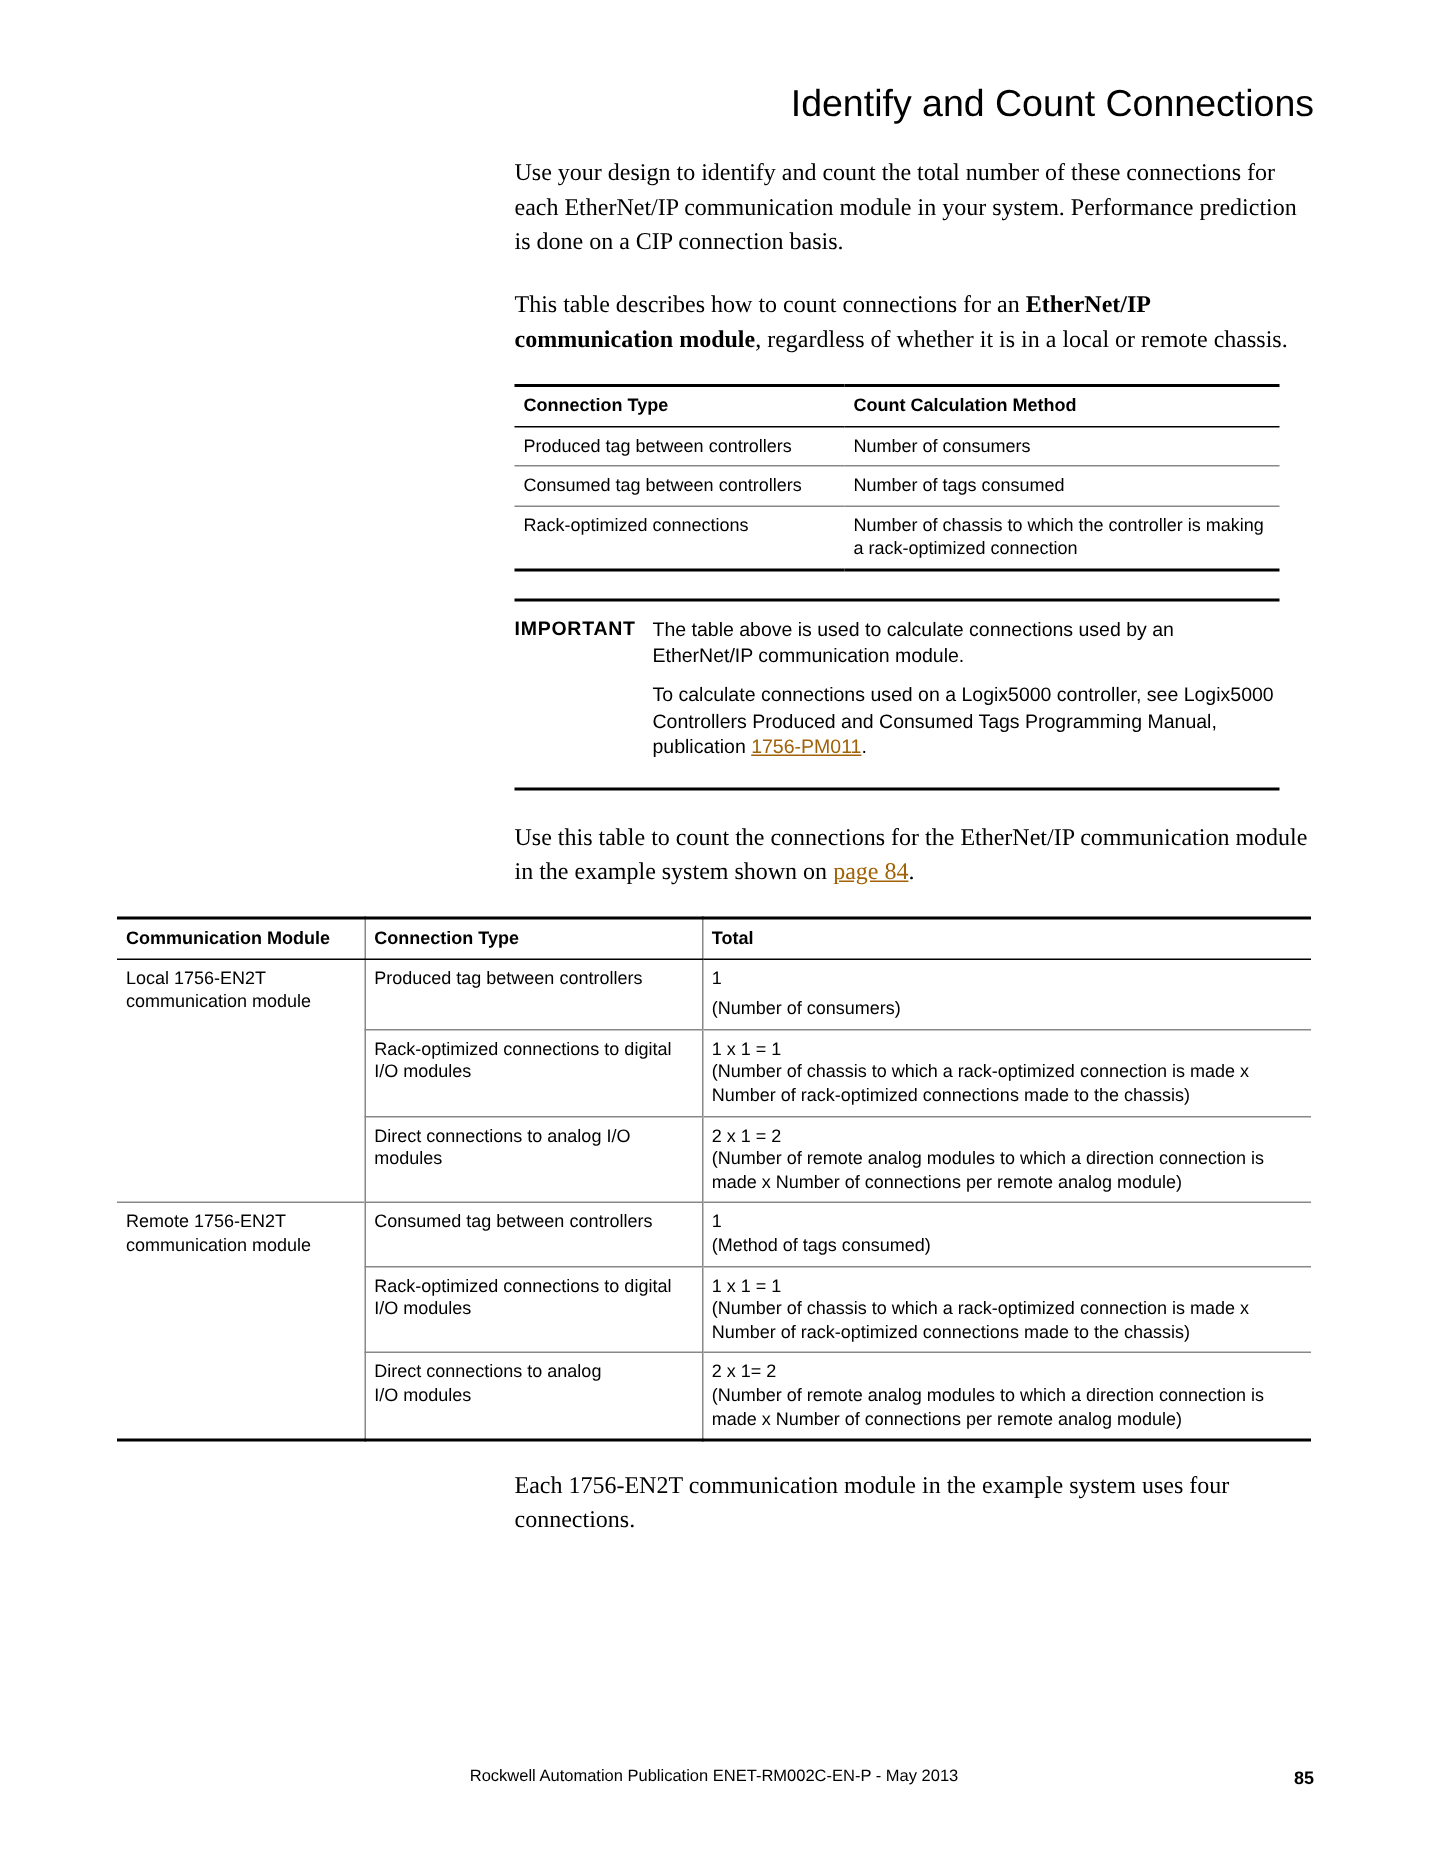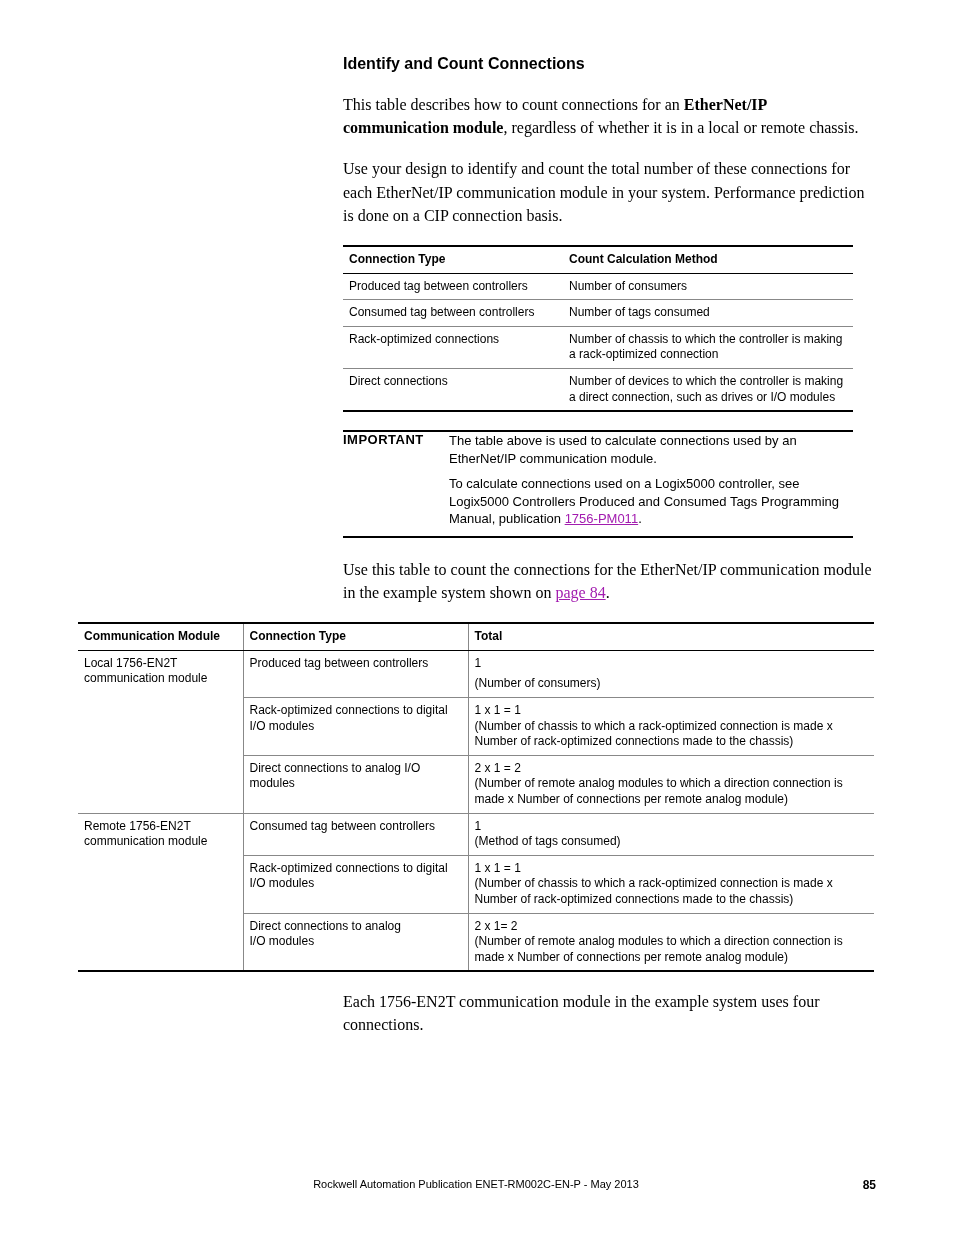--- a/index.html
+++ b/index.html
@@ -24,31 +24,32 @@
     padding-bottom: 6px;
     border-bottom: 2px solid #000;
     margin-bottom: 36px;
   }
   .header .chapter-num { font-weight: 700; }
   .content {
     margin-left: 265px;
   }
   .h2 {
     font-family: "Myriad Pro", "Segoe UI", Arial, sans-serif;
-    font-weight: 700;
-    font-size: 16px;
+    font-weight: 400;
+    font-size: 25px;
     margin: 0 0 20px 0;
+    text-align: right;
   }
   .body-text {
     font-size: 16px;
     line-height: 1.45;
     margin: 0 0 18px 0;
   }
   .body-text .bold { font-weight: 700; }
-  a.link { color: #a21caf; }
+  a.link { color: #a16207; }
   table {
     border-collapse: collapse;
     font-family: "Myriad Pro", "Segoe UI", Arial, sans-serif;
     font-size: 12px;
     line-height: 1.3;
   }
   th {
     text-align: left;
     font-weight: 700;
     padding: 5px 6px;
@@ -64,26 +65,26 @@
     border-bottom: 2px solid #000;
     margin-bottom: 18px;
   }
   .table1 th { border-bottom: 1.5px solid #000; }
   .table1 td { border-top: 1px solid #888; }
   
   .important {
     width: 510px;
     border-top: 2px solid #000;
     border-bottom: 2px solid #000;
-    padding: 0 0;
+    padding: 10px 0;
     font-family: "Myriad Pro", "Segoe UI", Arial, sans-serif;
     font-size: 13px;
     margin-bottom: 20px;
     display: flex;
-    gap: 18px;
+    gap: 4px;
   }
   .important-label {
     font-weight: 700;
     letter-spacing: 0.5px;
     flex: 0 0 88px;
     font-size: 13px;
   }
   .important-body p { margin: 0 0 8px 0; line-height: 1.35; }
   
   .table2-wrap {
@@ -119,49 +120,45 @@
 </style>
 </head>
 <body>
 
 <div class="page">
 
 
   <div class="content">
     <h2 class="h2">Identify and Count Connections</h2>
 
+    <p class="body-text">Use your design to identify and count the total number of these connections for each EtherNet/IP communication module in your system. Performance prediction is done on a CIP connection basis.</p>
+
     <p class="body-text">
       <span>This table describes how to count connections for an </span><span class="bold">EtherNet/IP communication module</span><span>, regardless of whether it is in a local or remote chassis.</span>
     </p>
 
-    <p class="body-text">Use your design to identify and count the total number of these connections for each EtherNet/IP communication module in your system. Performance prediction is done on a CIP connection basis.</p>
-
     <table class="table1">
       <thead>
         <tr>
           <th style="width:220px">Connection Type</th>
           <th>Count Calculation Method</th>
         </tr>
       </thead>
       <tbody>
         <tr>
           <td>Produced tag between controllers</td>
           <td>Number of consumers</td>
         </tr>
         <tr>
           <td>Consumed tag between controllers</td>
           <td>Number of tags consumed</td>
         </tr>
         <tr>
           <td>Rack-optimized connections</td>
           <td>Number of chassis to which the controller is making a rack-optimized connection</td>
-        </tr>
-        <tr>
-          <td>Direct connections</td>
-          <td>Number of devices to which the controller is making a direct connection, such as drives or I/O modules</td>
         </tr>
       </tbody>
     </table>
 
     <div class="important">
       <div class="important-label">IMPORTANT</div>
       <div class="important-body">
         <p>The table above is used to calculate connections used by an EtherNet/IP communication module.</p>
         <p>
           <span>To calculate connections used on a Logix5000 controller, see Logix5000 Controllers Produced and Consumed Tags Programming Manual, publication </span><a href="#" class="link">1756-PM011</a><span>.</span>

